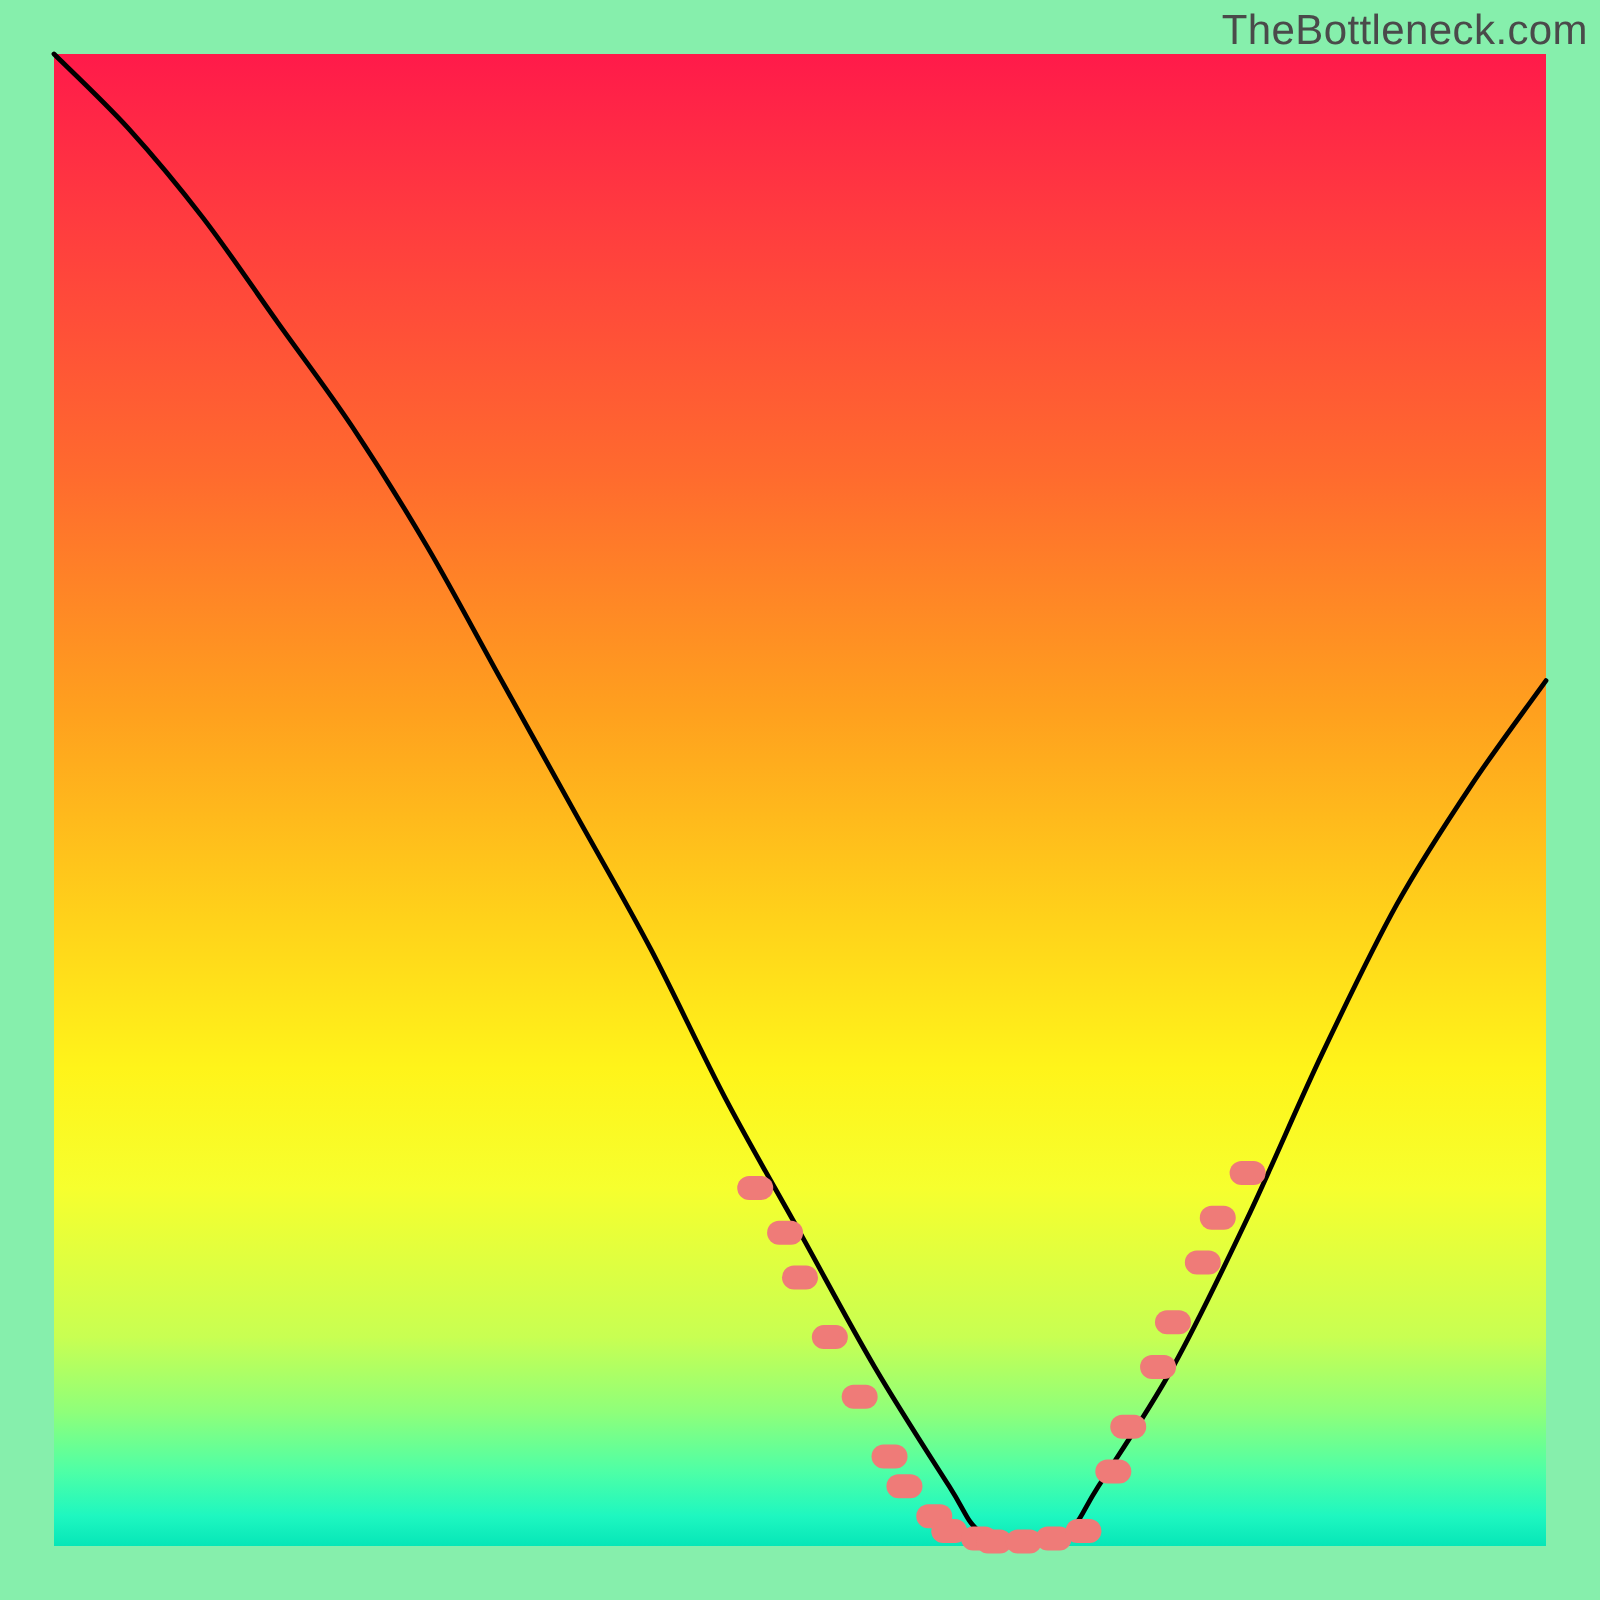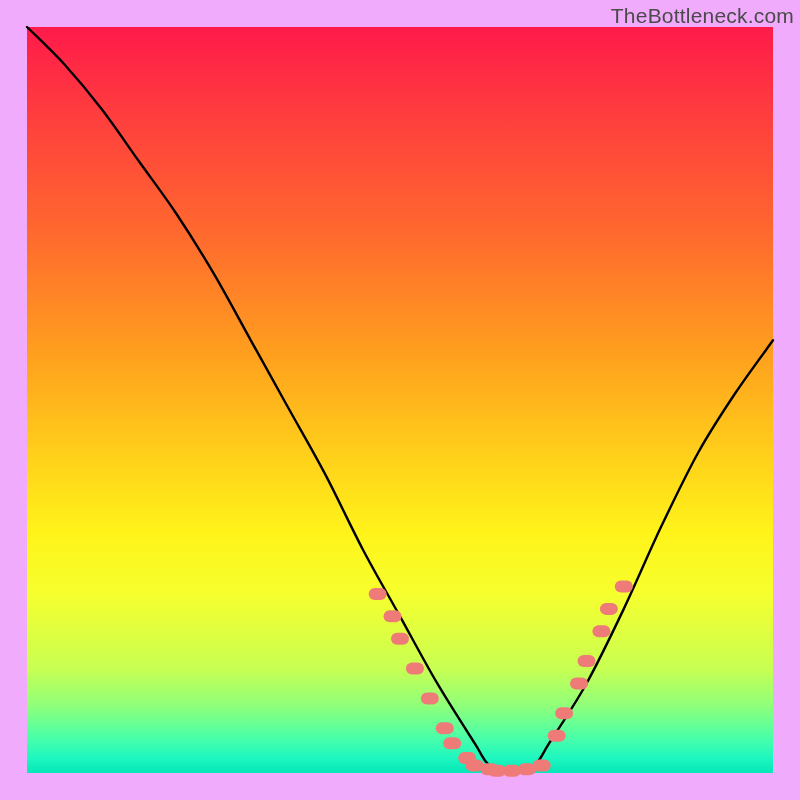--- a/index.html
+++ b/index.html
@@ -8,21 +8,21 @@
     width: 800px;
     height: 800px;
     overflow: hidden;
     background: #000;
     font-family: Arial, Helvetica, sans-serif;
   }
   .stage {
     position: relative;
     width: 800px;
     height: 800px;
-    background: #f0abfc;
+    background: #86efac;
   }
   .plot {
     position: absolute;
     left: 27px;
     top: 27px;
     width: 746px;
     height: 746px;
     background: linear-gradient(
       to bottom,
       #ff1a4a 0%,

